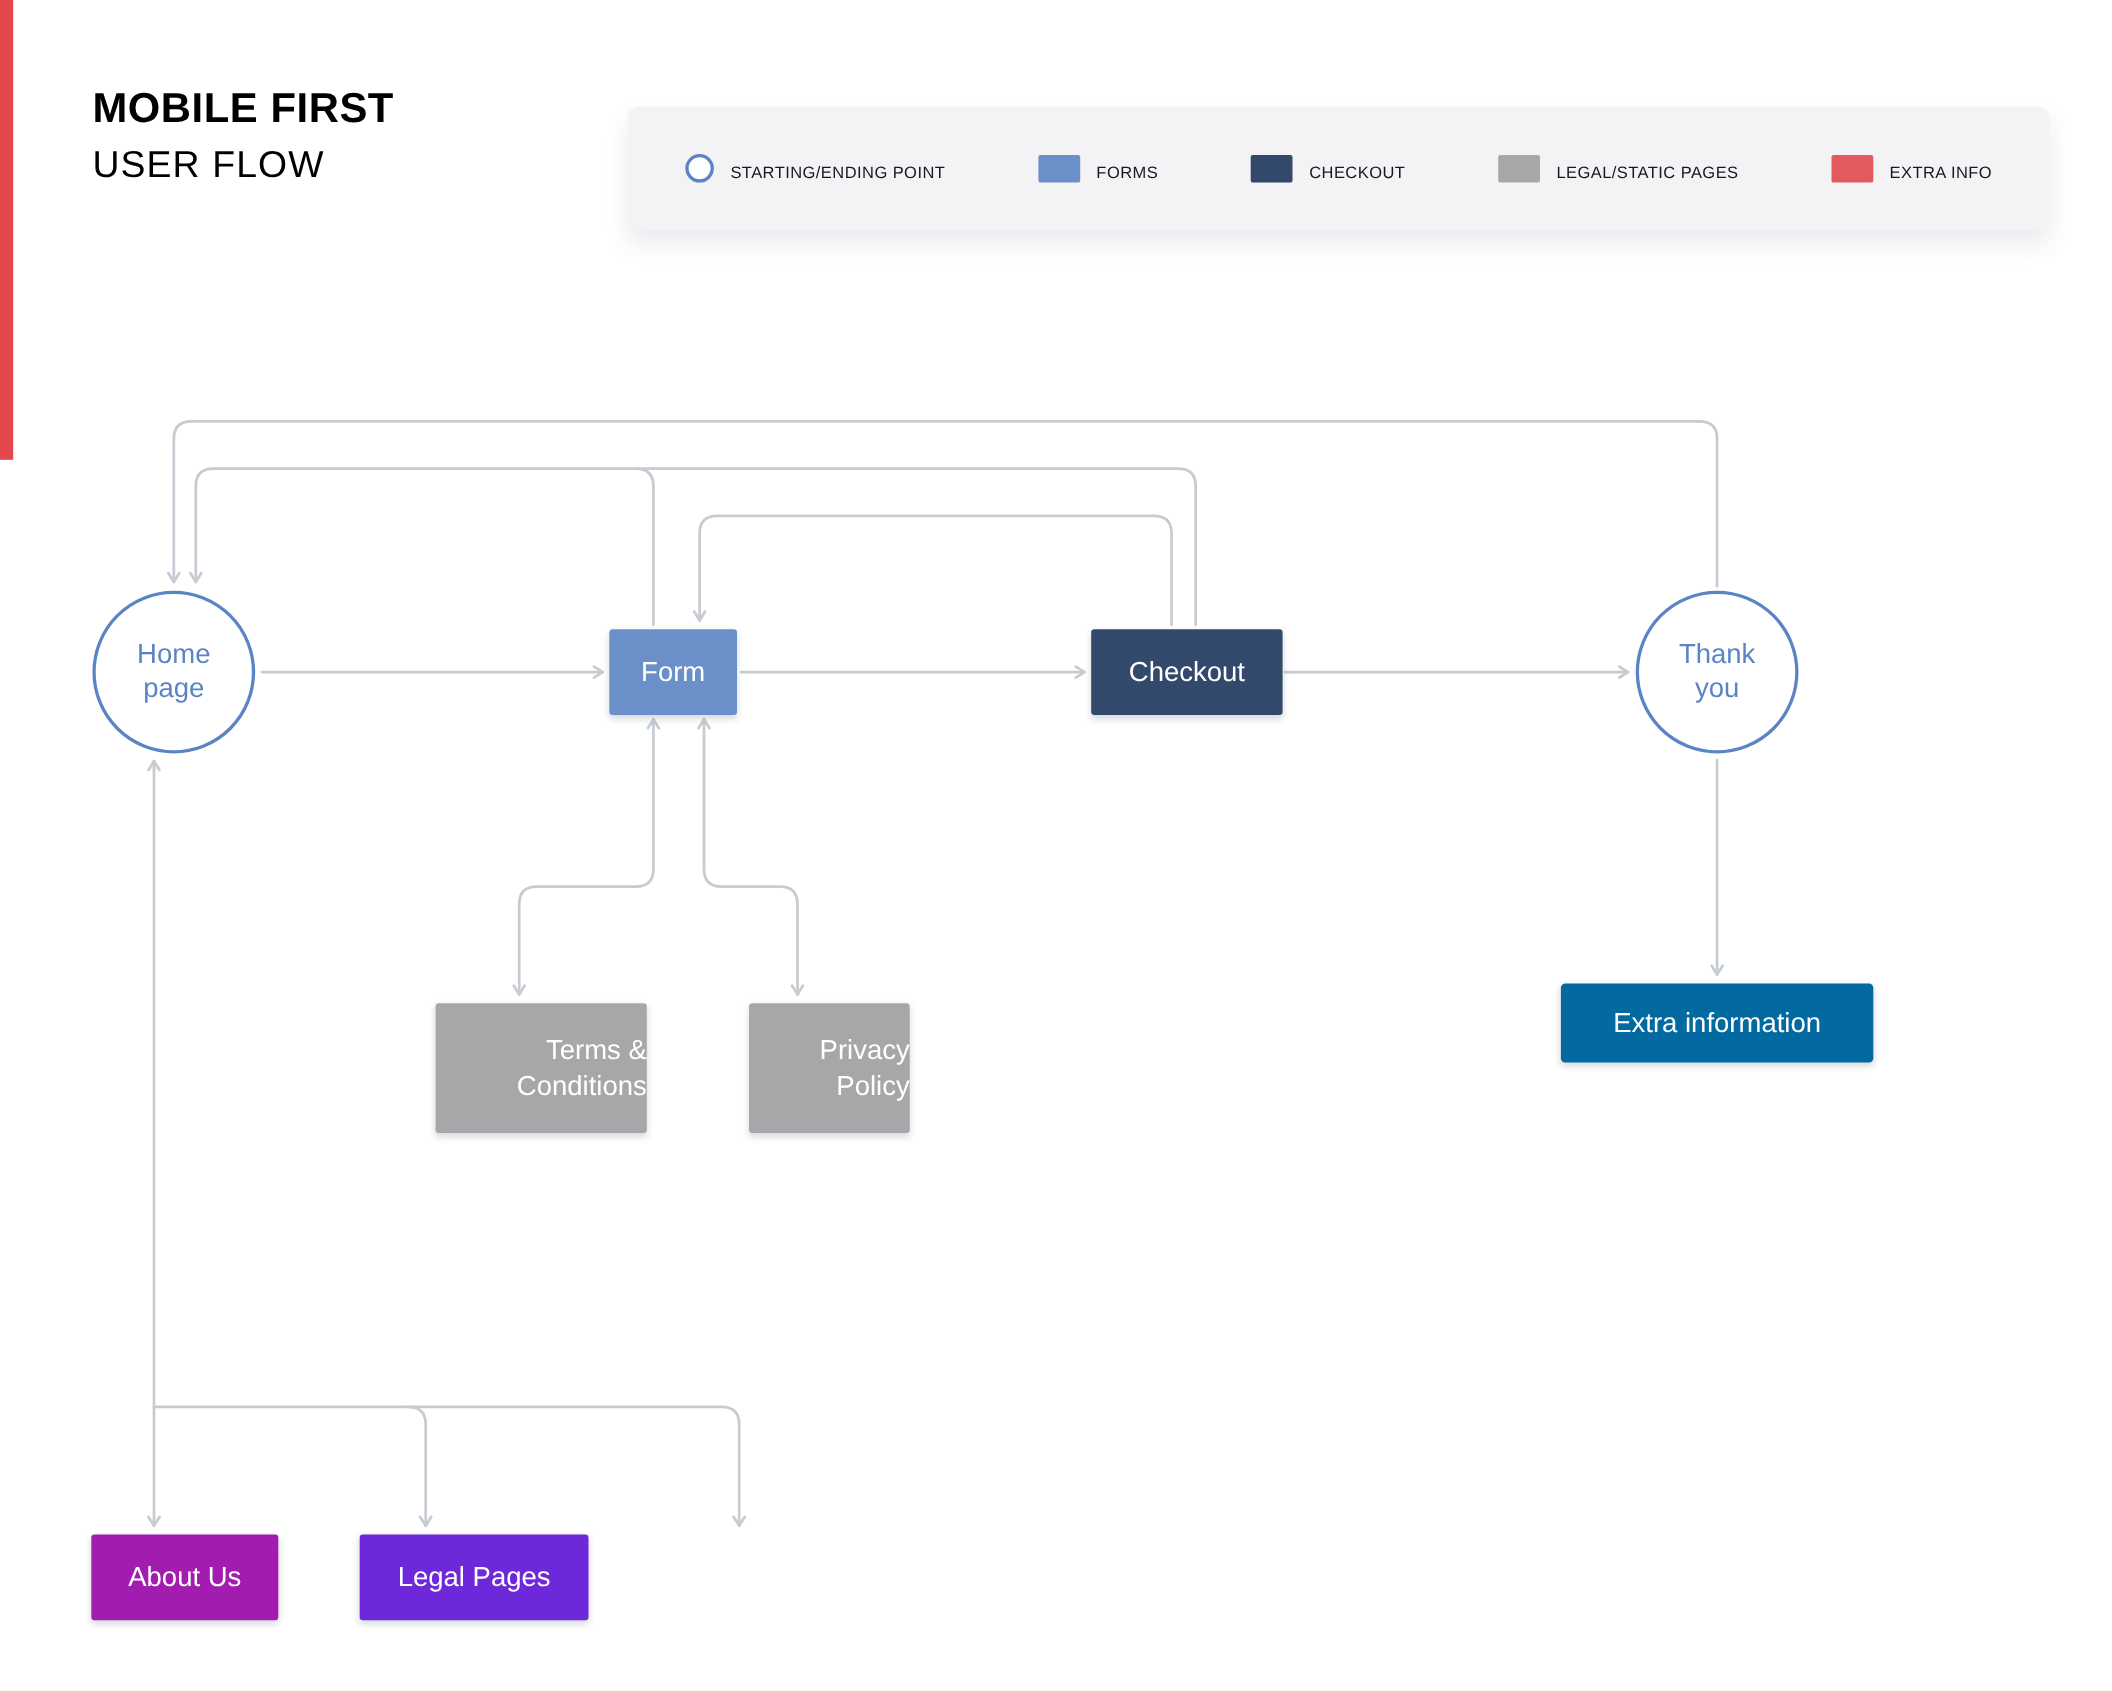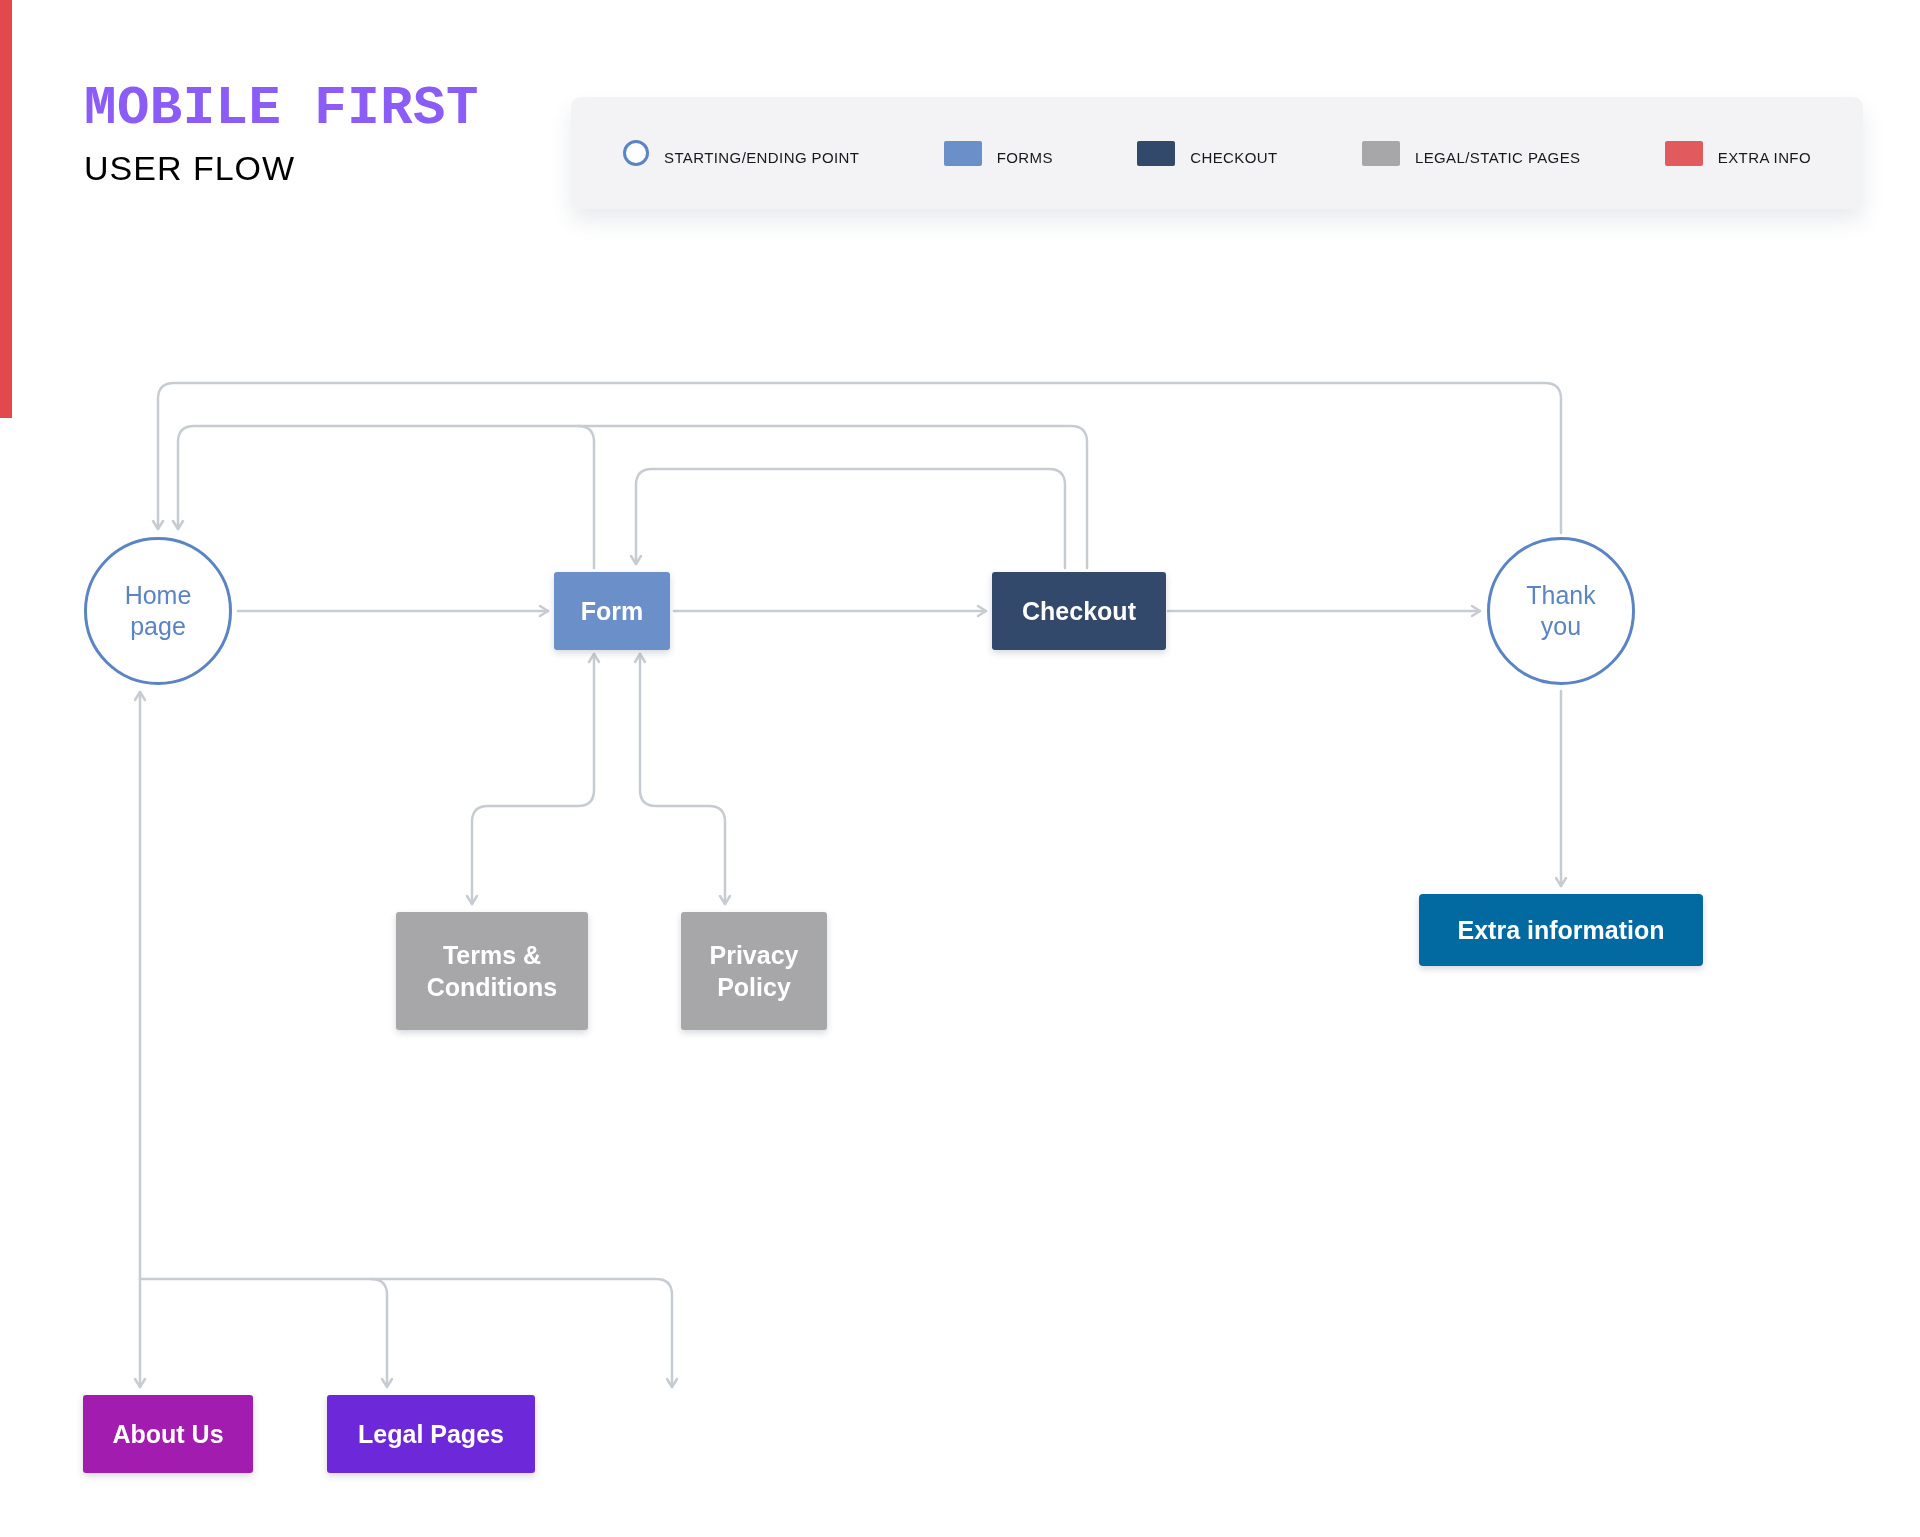--- a/index.html
+++ b/index.html
@@ -9,21 +9,21 @@
     width: 1920px; height: 1537px;
     position: relative; overflow: hidden;
   }
   .canvas { position:absolute; inset:0; width:1920px; height:1537px; }
 
   
   .accent-strip { position:absolute; left:0; top:0; width:12px; height:418px; }
 
   
   .header { position:absolute; left:84px; top:78px; }
-  .title { font-size:54px; font-weight:700; letter-spacing:0.5px; color:#8b5cf6;font-family:Liberation Mono, monospace; }
+  .title { font-size:38px; font-weight:700; letter-spacing:0.5px; color:#000000; }
   .subtitle { font-size:34px; font-weight:500; letter-spacing:1px; color:#000000; margin-top:10px; }
 
   
   .legend {
     position:absolute; left:571px; top:97px; width:1292px; height:112px;
     background:#f3f3f5; border-radius:10px;
     box-shadow: 0 12px 22px rgba(40,60,90,0.10);
     display:flex; align-items:center; justify-content:space-between;
     padding:0 52px;
   }
@@ -42,22 +42,23 @@
     text-align:center;
   }
   .node .lbl { display:block; }
   .circle-node {
     width:148px; height:148px; border-radius:50%;
     background:#ffffff; border:3px solid #5b84c4;
     color:#5b84c4; font-size:25px; font-weight:500; line-height:1.25;
   }
   .circle-node .lbl { width:92px; }
   .box-node {
-    border-radius:3px; color:#ffffff; font-size:25px; font-weight:700; line-height:1.3;
+    border-radius:3px; color:#ffffff; font-size:25px; font-weight:400; line-height:1.3;
     box-shadow: 0 3px 7px rgba(30,40,60,0.18);
+    text-align: right;
   }
   #n-home    { left:84px;   top:537px; }
   #n-form    { left:554px;  top:572px; width:116px; height:78px; }
   #n-checkout{ left:992px;  top:572px; width:174px; height:78px; }
   #n-thankyou{ left:1487px; top:537px; }
   #n-terms   { left:396px;  top:912px; width:192px; height:118px; }
   #n-privacy { left:652px;  top:912px; width:146px; height:118px;margin-left:29px; }
   #n-extra   { left:1419px; top:894px; width:284px; height:72px; border-radius:4px; }
   #n-about   { left:83px;   top:1395px; width:170px; height:78px; }
   #n-legal   { left:283px;  top:1395px; width:208px; height:78px; }

